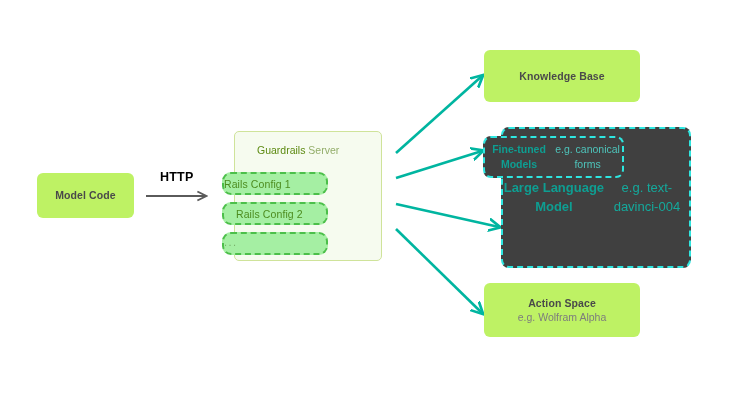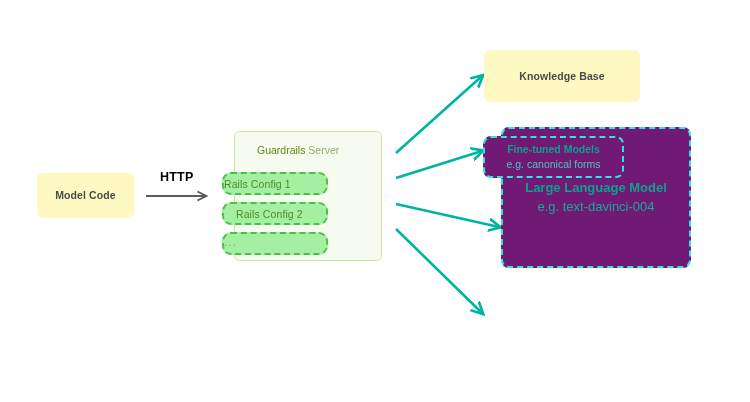--- a/index.html
+++ b/index.html
@@ -24,21 +24,21 @@
     box-sizing: border-box;
     display: flex;
     flex-direction: column;
     align-items: center;
     justify-content: center;
     text-align: center;
   }
 
   
   .grey-box {
-    background: #fef9c3;
+    background: #bef264;
     border-radius: 6px;
   }
   .grey-title {
     font-size: 10.5px;
     font-weight: bold;
     color: #4a4a4a;
     letter-spacing: .1px;
     line-height: 1.35;
   }
   .grey-sub {
@@ -89,25 +89,24 @@
     color: #79b26a;
     font-size: 11px;
     letter-spacing: 1.5px;
     padding-bottom: 4px;
   }
 
   
   .cyan-box {
     box-sizing: border-box;
     position: absolute;
-    background: #701a75;
+    background: #404040;
     border: 2px dashed #2ee6e0;
     border-radius: 8px;
     display: flex;
-    flex-direction: column;
     align-items: center;
     justify-content: center;
     text-align: center;
   }
   .llm-title {
     font-size: 13px;
     font-weight: bold;
     color: #0e9e92;
     line-height: 1.45;
   }
@@ -207,14 +206,18 @@
   <div class="cyan-box" style="left:501px; top:127px; width:190px; height:141px;">
     <div class="llm-title">Large Language Model</div>
     <div class="llm-sub">e.g. text-davinci-004</div>
   </div>
 
   <div class="cyan-box" style="left:483px; top:136px; width:141px; height:42px;">
     <div class="ft-title">Fine-tuned Models</div>
     <div class="ft-sub">e.g. canonical forms</div>
   </div>
 
+  <div class="node grey-box" style="left:484px; top:283px; width:156px; height:54px;">
+    <div class="grey-title">Action Space</div>
+    <div class="grey-sub">e.g. Wolfram Alpha</div>
+  </div>
 
 </div>
 
 </body></html>

